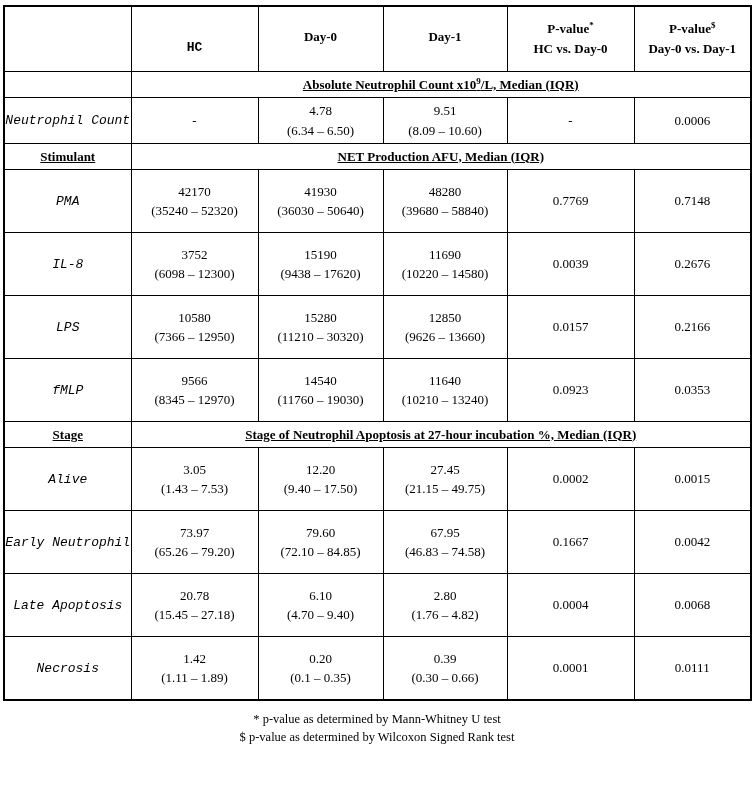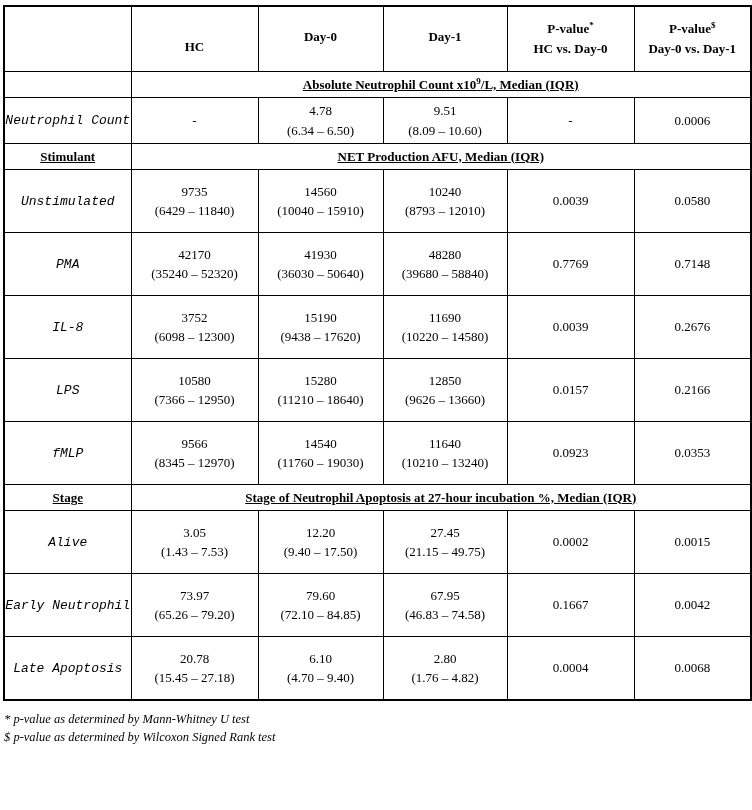--- a/index.html
+++ b/index.html
@@ -25,36 +25,36 @@
   td {
     border: 1px solid #000;
     text-align: center;
     vertical-align: middle;
     padding: 0;
     font-size: 13px;
     overflow: hidden;
   }
   
   tr.r-head td { height: 48px; font-weight: bold; }
-  td.h-hc  { vertical-align: middle; padding-top: 16px; }
+  td.h-hc  { vertical-align: middle; padding-top: 16px; font-family: Liberation Mono, monospace; }
   td.h-day { vertical-align: middle; padding-bottom: 5px; }
   td.h-p div { line-height: 1.55; }
   sup { font-size: 9px; line-height: 0; }
   
   tr.r-band td { height: 25px; font-weight: bold; text-decoration: underline; }
   
   tr.r-anc td  { height: 45px; }
   tr.r-data td { height: 62px; }
   td.lbl { font-style: italic; font-weight: normal; font-family: Liberation Mono, monospace; }
   .m, .i { line-height: 1.5; }
   .i:empty { display: none; }
   .pv { font-weight: normal; }
   
   .footnotes { margin-top: 9px; margin-left: 1px; }
-  .footnote { font-size: 12.5px; line-height: 1.45; text-align: left; font-style: italic; }
+  .footnote { font-size: 12.5px; line-height: 1.45; text-align: center; }
 </style>
 </head>
 <body>
 
 <div class="page">
   <table class="main">
     <colgroup>
       <col style="width:127px">
         <col style="width:127px">
         <col style="width:125px">
@@ -99,37 +99,20 @@
           </td>
       <td class="pv">-</td>
       <td class="pv">0.0006</td>
     </tr>
 
     <tr class="r-band">
       <td>Stimulant</td>
       <td colspan="5">NET Production AFU, Median (IQR)</td>
     </tr>
 
-    <tr class="r-data">
-      <td class="lbl">Unstimulated</td>
-      <td>
-            <div class="m">9735</div>
-            <div class="i">(6429 – 11840)</div>
-          </td>
-      <td>
-            <div class="m">14560</div>
-            <div class="i">(10040 – 15910)</div>
-          </td>
-      <td>
-            <div class="m">10240</div>
-            <div class="i">(8793 – 12010)</div>
-          </td>
-      <td class="pv">0.0039</td>
-      <td class="pv">0.0580</td>
-    </tr>
 
     <tr class="r-data">
       <td class="lbl">PMA</td>
       <td>
             <div class="m">42170</div>
             <div class="i">(35240 – 52320)</div>
           </td>
       <td>
             <div class="m">41930</div>
             <div class="i">(36030 – 50640)</div>
@@ -161,21 +144,21 @@
     </tr>
 
     <tr class="r-data">
       <td class="lbl">LPS</td>
       <td>
             <div class="m">10580</div>
             <div class="i">(7366 – 12950)</div>
           </td>
       <td>
             <div class="m">15280</div>
-            <div class="i">(11210 – 18640)</div>
+            <div class="i">(11210 – 30320)</div>
           </td>
       <td>
             <div class="m">12850</div>
             <div class="i">(9626 – 13660)</div>
           </td>
       <td class="pv">0.0157</td>
       <td class="pv">0.2166</td>
     </tr>
 
     <tr class="r-data">
@@ -248,20 +231,37 @@
             <div class="i">(4.70 – 9.40)</div>
           </td>
       <td>
             <div class="m">2.80</div>
             <div class="i">(1.76 – 4.82)</div>
           </td>
       <td class="pv">0.0004</td>
       <td class="pv">0.0068</td>
     </tr>
 
+    <tr class="r-data">
+      <td class="lbl">Necrosis</td>
+      <td>
+            <div class="m">1.42</div>
+            <div class="i">(1.11 – 1.89)</div>
+          </td>
+      <td>
+            <div class="m">0.20</div>
+            <div class="i">(0.1 – 0.35)</div>
+          </td>
+      <td>
+            <div class="m">0.39</div>
+            <div class="i">(0.30 – 0.66)</div>
+          </td>
+      <td class="pv">0.0001</td>
+      <td class="pv">0.0111</td>
+    </tr>
   </tbody>
     </table>
 
   <div class="footnotes">
     <div class="footnote">* p-value as determined by Mann-Whitney U test</div>
     <div class="footnote">$ p-value as determined by Wilcoxon Signed Rank test</div>
   </div>
 </div>
 
 </body></html>

